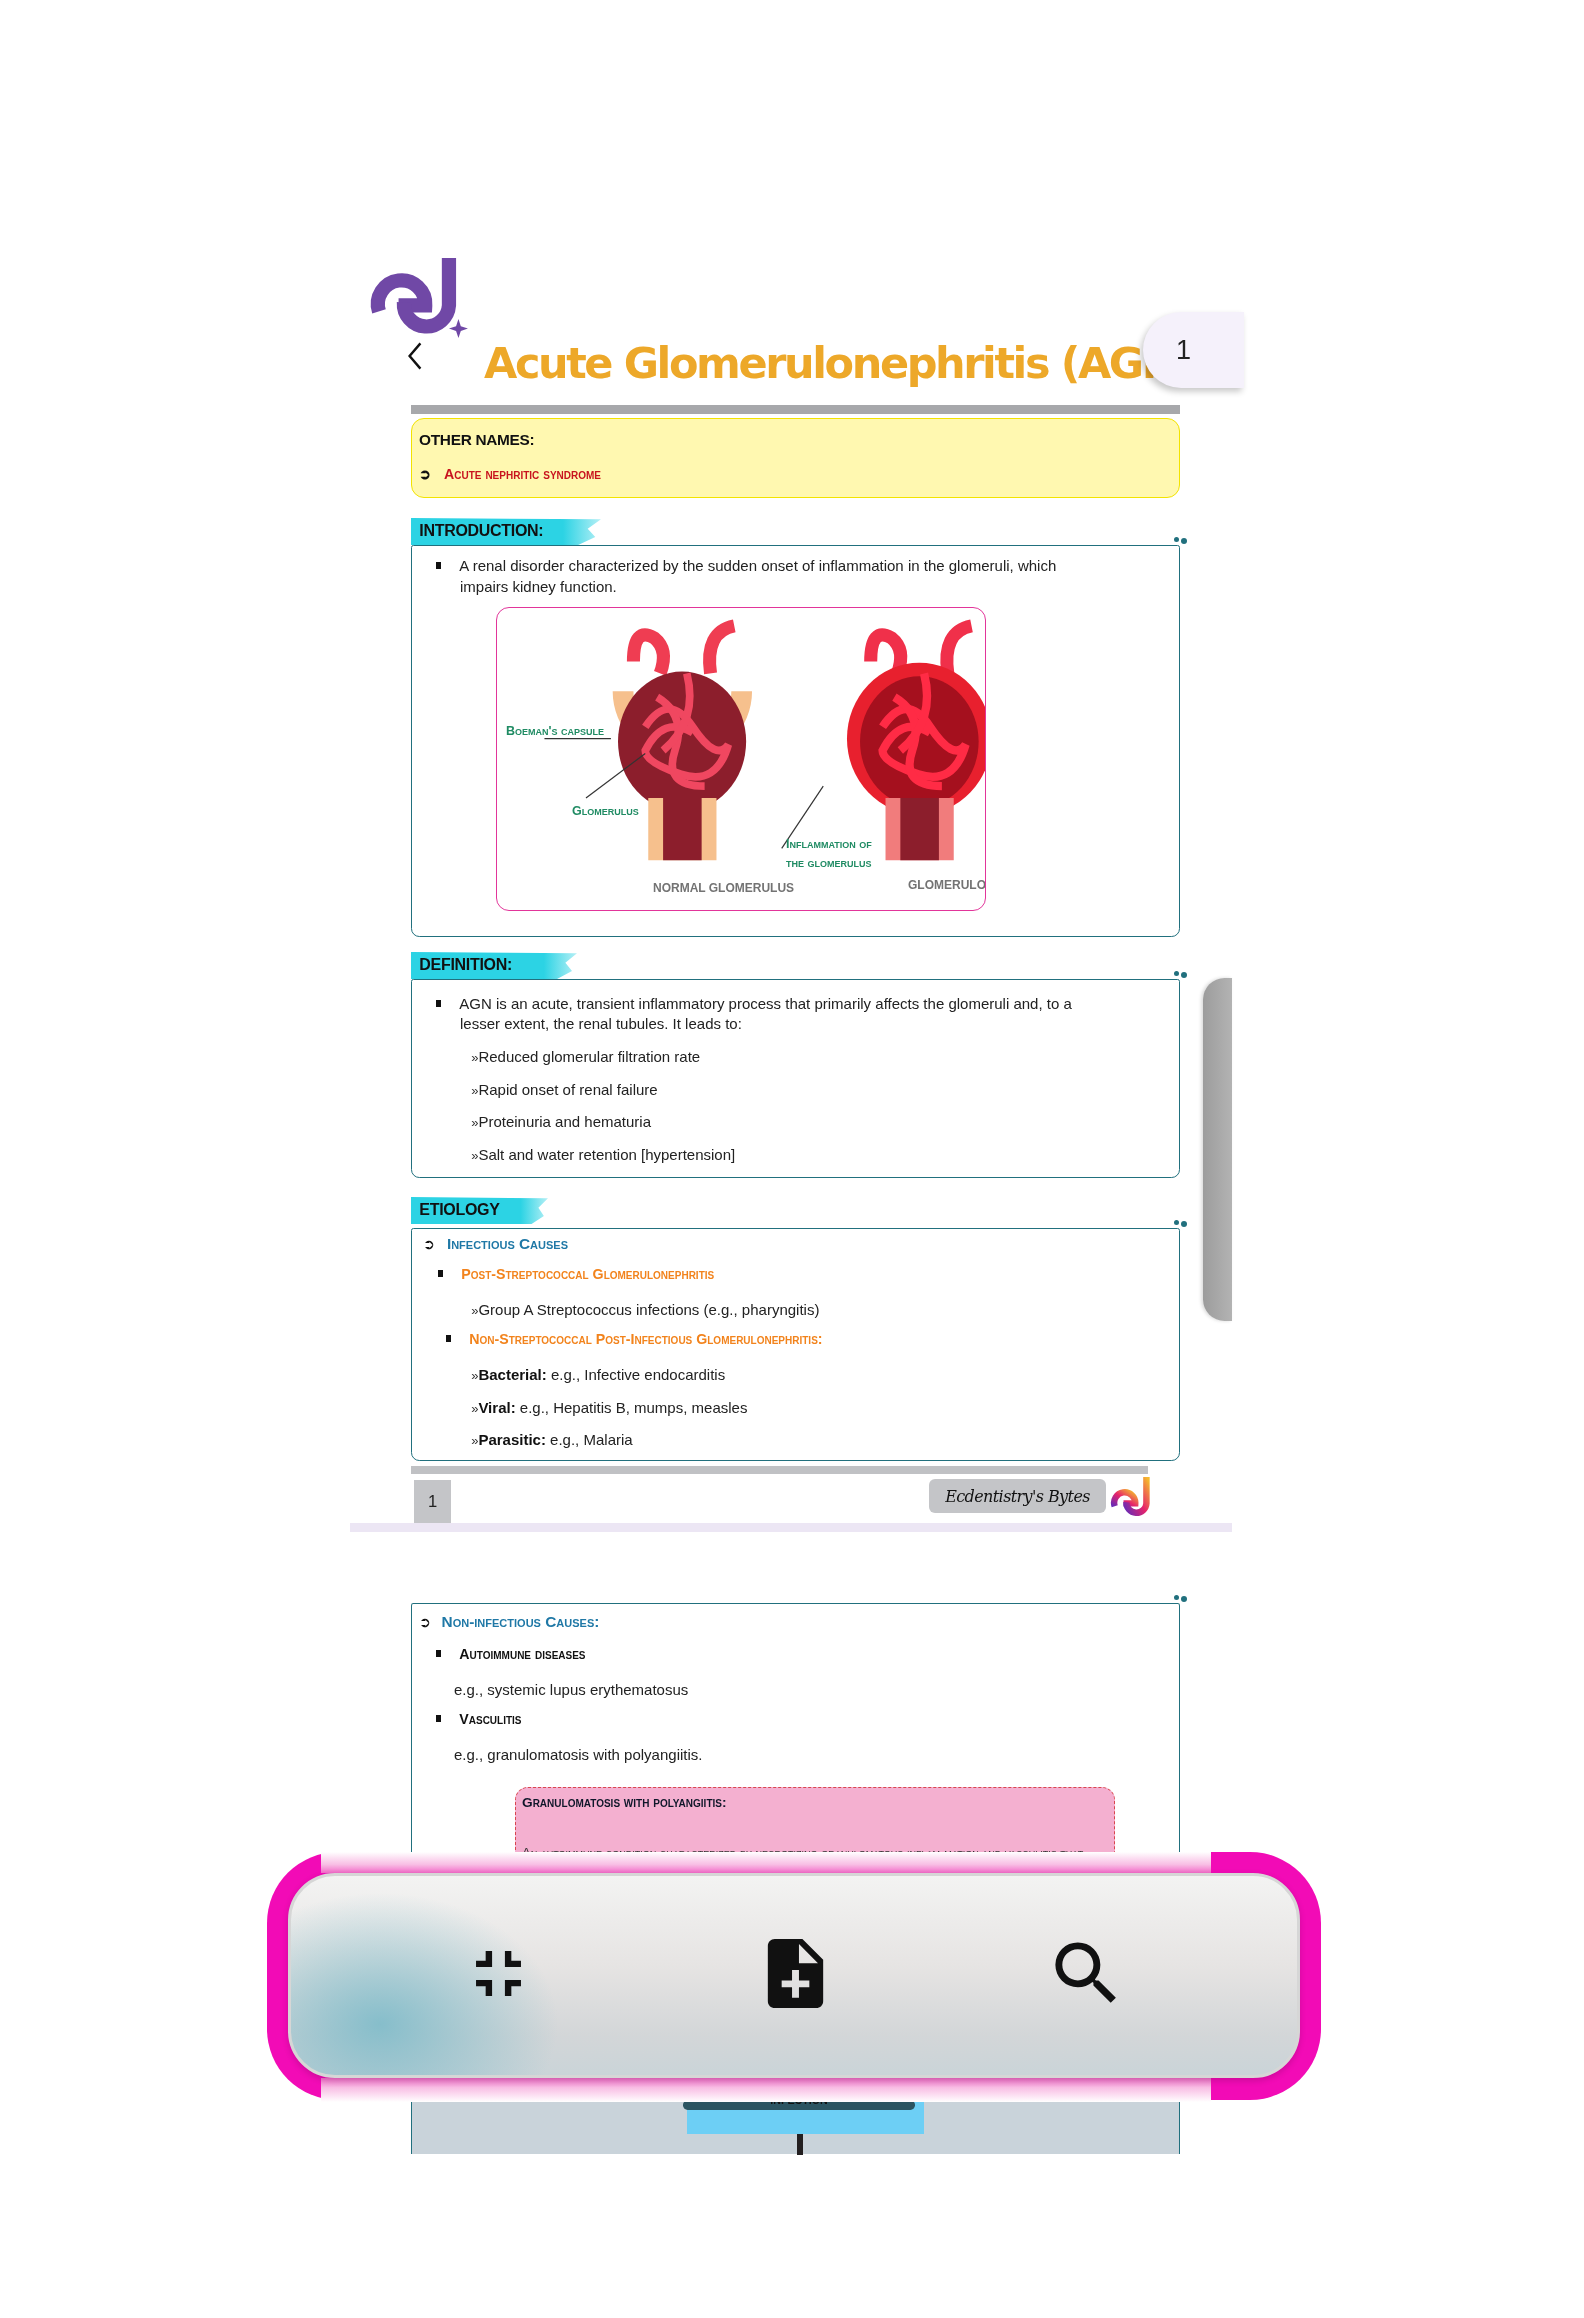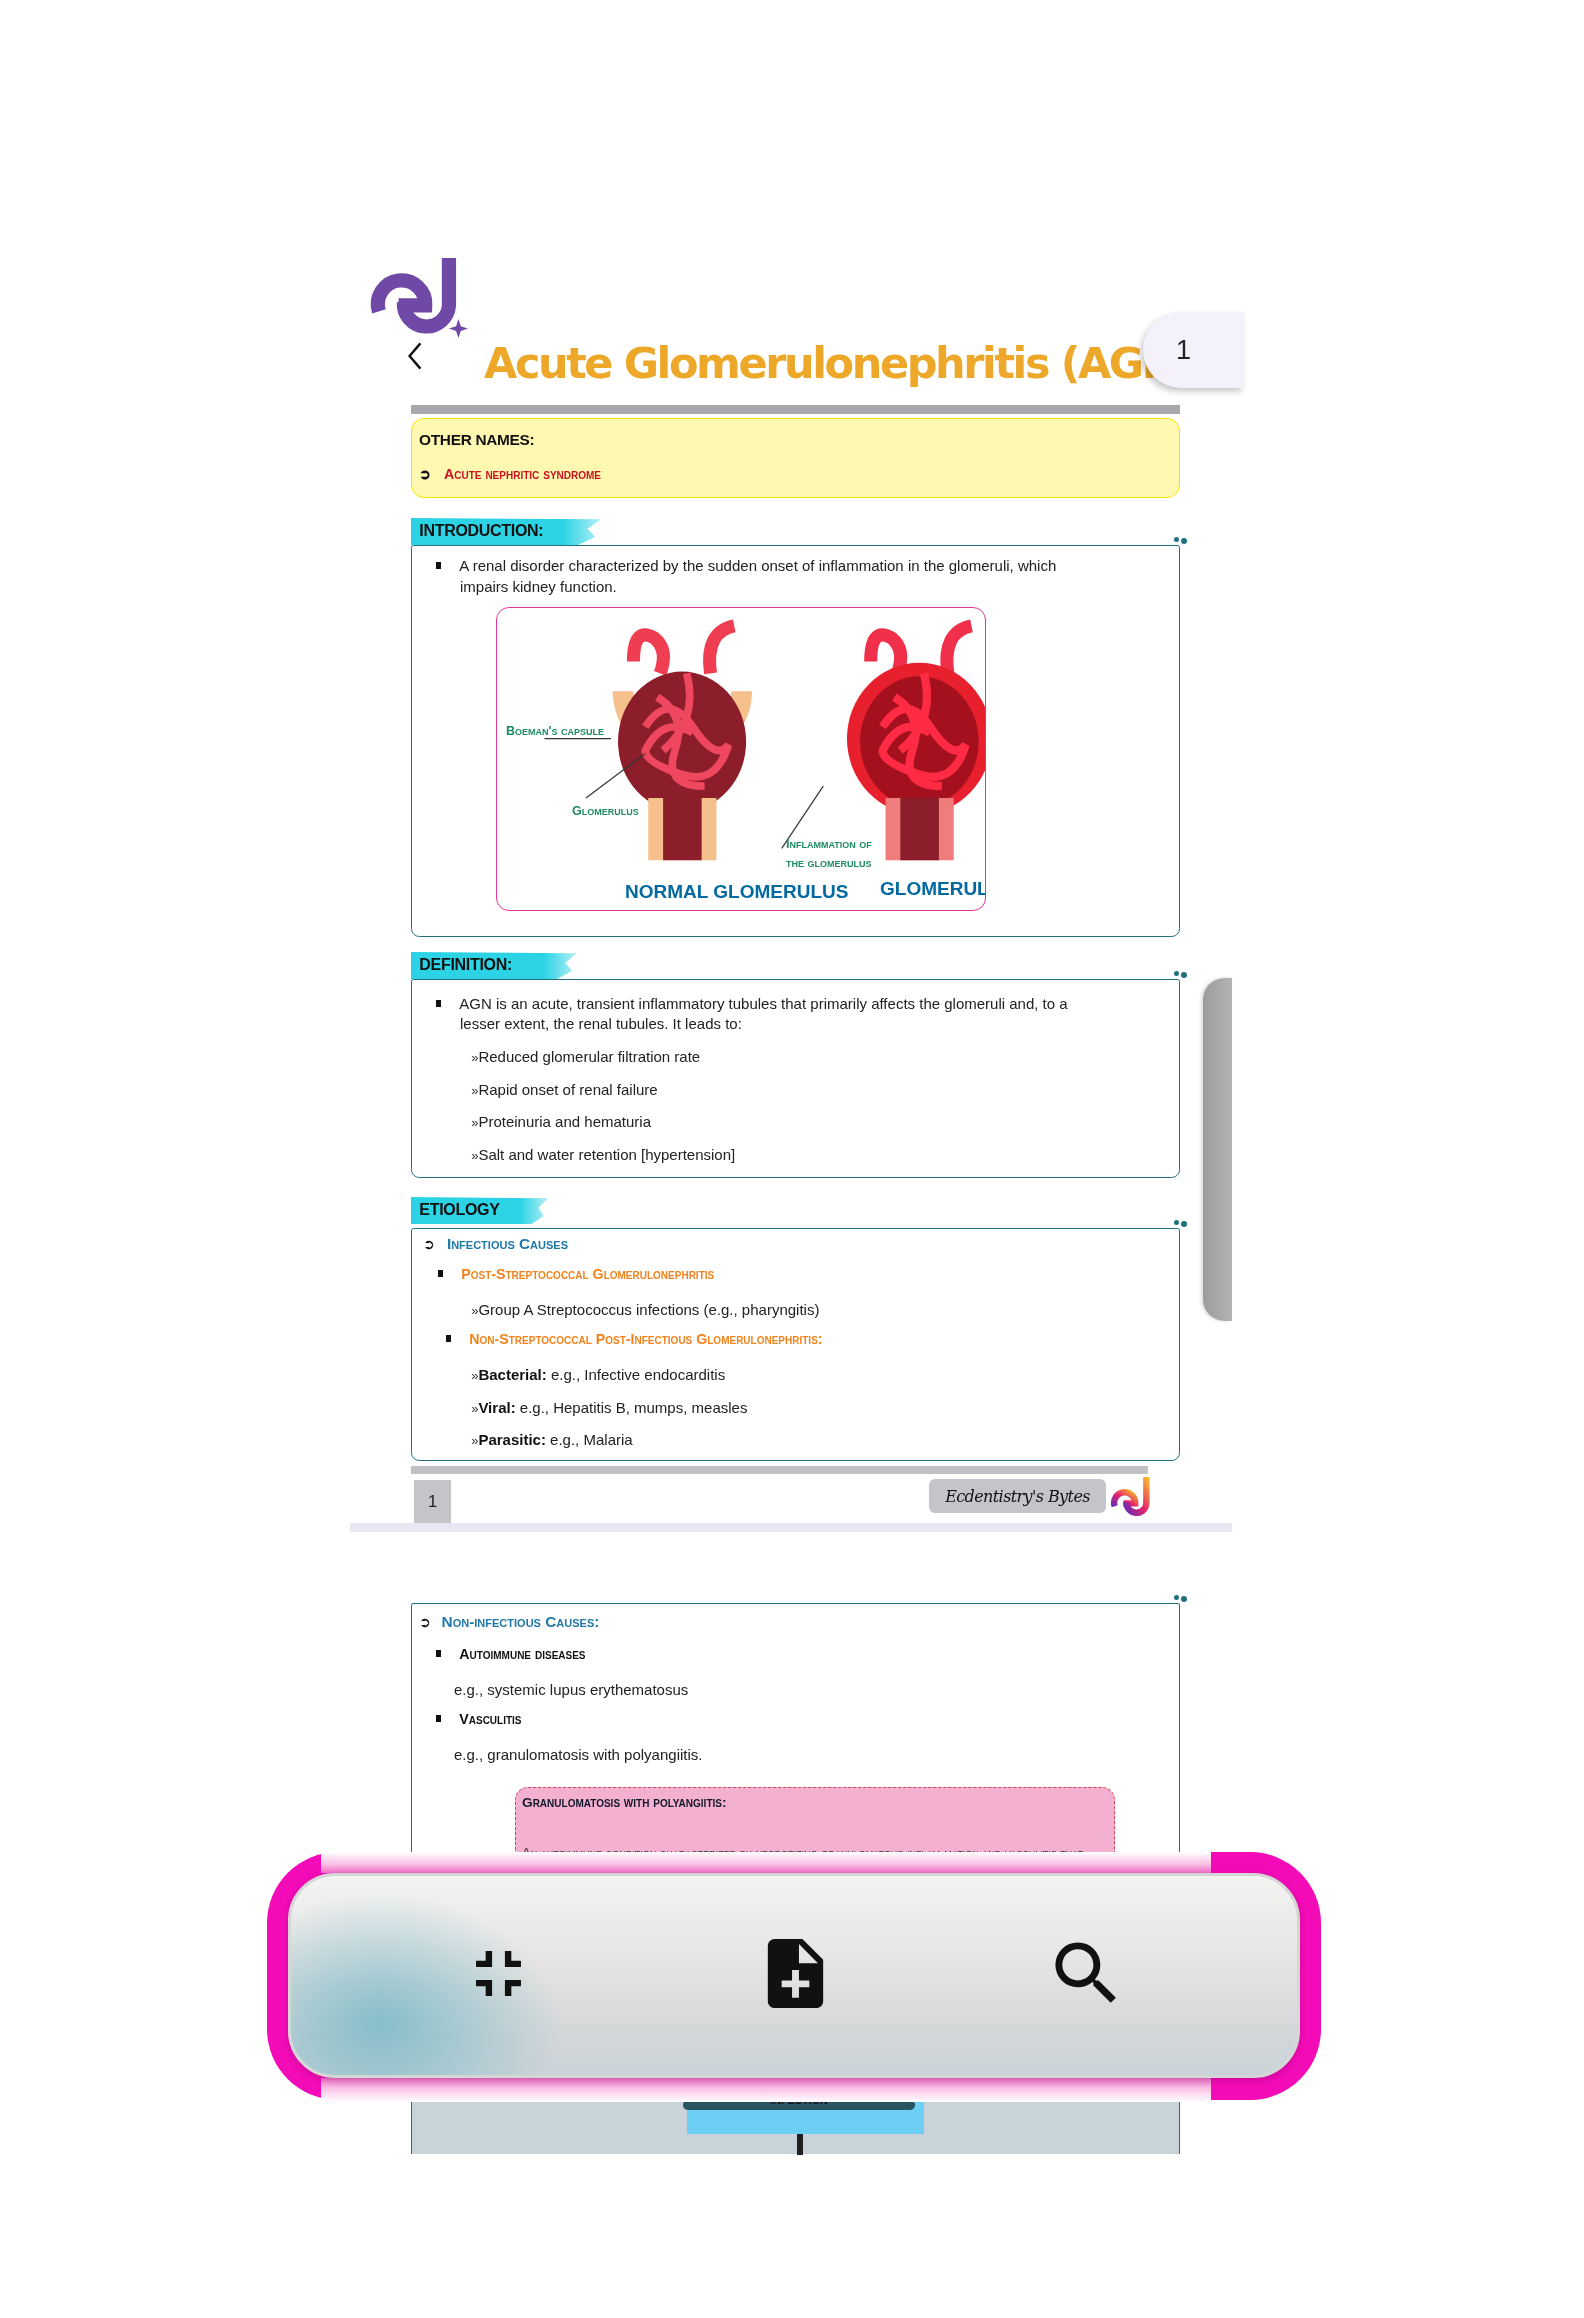--- a/index.html
+++ b/index.html
@@ -31,21 +31,21 @@
   .frame::after { content: ""; position: absolute; right: 0px; top: -9.5px; width: 5.3px; height: 5.3px; border-radius: 50%; background: #21707e; }
 
   .txt { font-size: 15px; line-height: 21.4px; color: #222; }
   .bullet-sq { display: inline-block; width: 5.3px; height: 6.5px; background: #111; margin-right: 18px; vertical-align: 2.4px; }
   .raquo { display: inline-block; width: 21.4px; color: #333; font-size: 13px; }
   .li { position: absolute; text-align: right; }
 
   
   .fig-box { left: 496px; top: 607px; width: 490px; height: 304px; border: 1.8px solid #e2359a; border-radius: 13px; background: #fff; overflow: hidden; }
   .fig-label-green { position: absolute; font-weight: 700; font-size: 12.5px; color: #1f8b63; font-variant: small-caps; }
-  .fig-label-orange { position: absolute; font-weight: 700; font-size: 19px; color: #0369a1; }
+  .fig-label-orange { position: absolute; font-weight: 700; font-size: 12px; color: #737373; margin-left: 28px; }
 
   .teal-h { color: #1f78a6; font-weight: 700; font-variant: small-caps; font-size: 15.4px; }
   .orange-h { color: #f2831c; font-weight: 700; font-variant: small-caps; font-size: 14.2px; }
   .bold-k { font-weight: 700; color: #111; }
 
   
   .footer-rule { left: 411px; top: 1466px; width: 737px; height: 8.3px; background: #c0c1c4; }
   .pg-num { left: 414px; top: 1480px; width: 37px; height: 43px; background: #c4c5c8; font-size: 16.6px; display: flex; align-items: center; justify-content: center; color: #222; }
   .brand-pill { left: 929px; top: 1479px; width: 177px; height: 34px; background: #c4c5c8; border-radius: 6px; display: flex; align-items: center; justify-content: center; font-family: "DejaVu Serif", serif; font-style: italic; font-size: 16px; color: #111; letter-spacing: -0.6px; }
   .brand-logo { left: 1110px; top: 1474px; width: 47px; height: 47px; }
@@ -144,21 +144,21 @@
   <div class="fig-label-green" style="left:59px; top:196px;margin-left:16px;">Glomerulus</div>
   <div class="fig-label-green" style="left:289px; top:229px;">Inflammation of</div>
   <div class="fig-label-green" style="left:289px; top:248px;">the glomerulus</div>
   <div class="fig-label-orange" style="left:128px; top:273px;">NORMAL GLOMERULUS</div>
   <div class="fig-label-orange" style="left:383px; top:270px;">GLOMERULONEPHRITIS</div>
 </div>
 
 <div class="abs sec-head" style="left:411px; top:952px; width:166px;">DEFINITION:</div>
 <div class="abs frame" style="left:411px; top:979px; width:769px; height:199px;"></div>
 <div class="abs txt li" style="left:436px; top:993px;">
-  <span class="bullet-sq"></span><span>AGN is an acute, transient inflammatory tubules that primarily affects the glomeruli and, to a</span>
+  <span class="bullet-sq"></span><span>AGN is an acute, transient inflammatory process that primarily affects the glomeruli and, to a</span>
 </div>
 <div class="abs txt li" style="left:460px; top:1013px;">lesser extent, the renal tubules. It leads to:</div>
 <div class="abs txt li" style="left:457px; top:1046px;"><span class="raquo">»</span><span>Reduced glomerular filtration rate</span></div>
 <div class="abs txt li" style="left:457px; top:1079px;"><span class="raquo">»</span><span>Rapid onset of renal failure</span></div>
 <div class="abs txt li" style="left:457px; top:1111px;"><span class="raquo">»</span><span>Proteinuria and hematuria</span></div>
 <div class="abs txt li" style="left:457px; top:1144px;"><span class="raquo">»</span><span>Salt and water retention [hypertension]</span></div>
 
 <div class="abs sec-head" style="left:411px; top:1197px; width:137px;">ETIOLOGY</div>
 <div class="abs frame" style="left:411px; top:1228px; width:769px; height:233px;"></div>
 <div class="abs li" style="left:423px; top:1235px; display:flex; gap:12px; align-items:center;">

